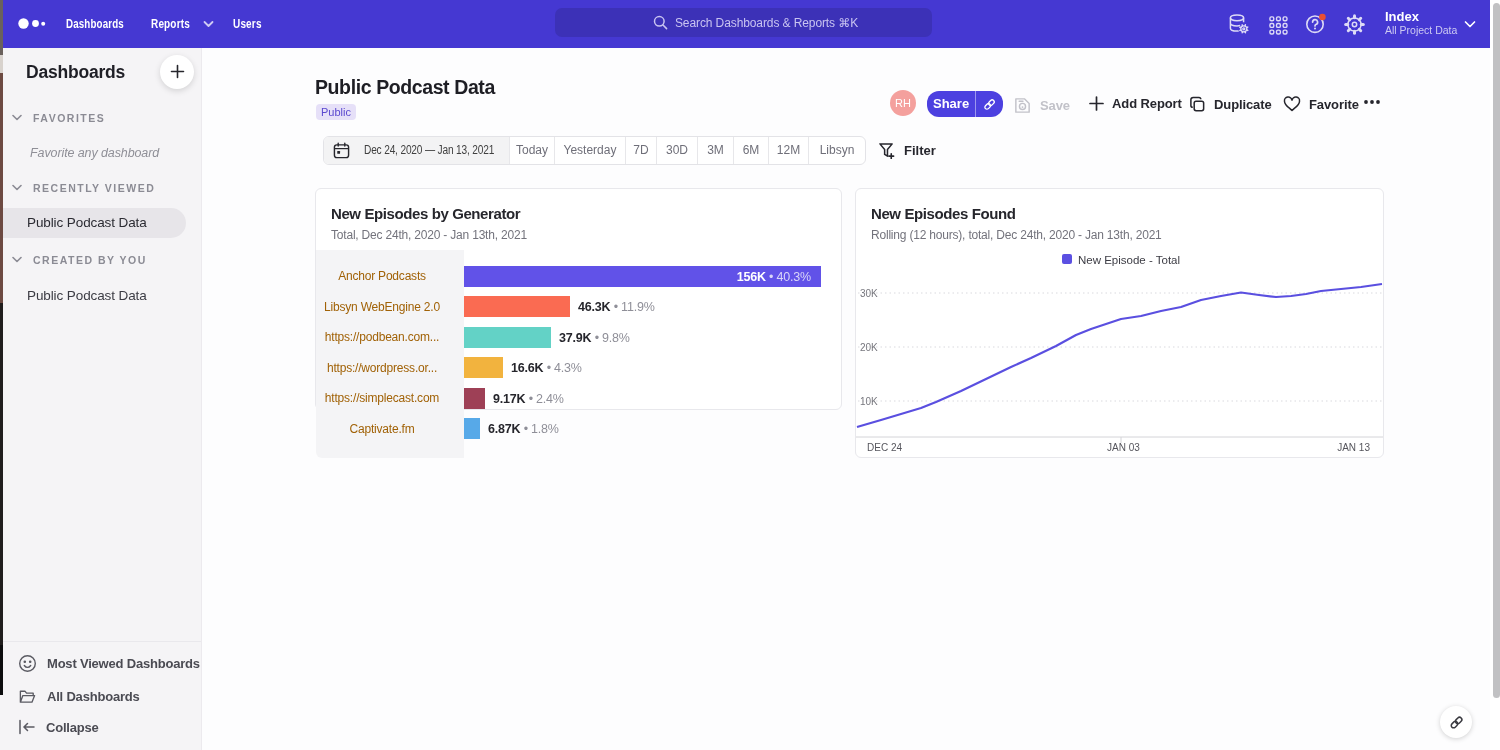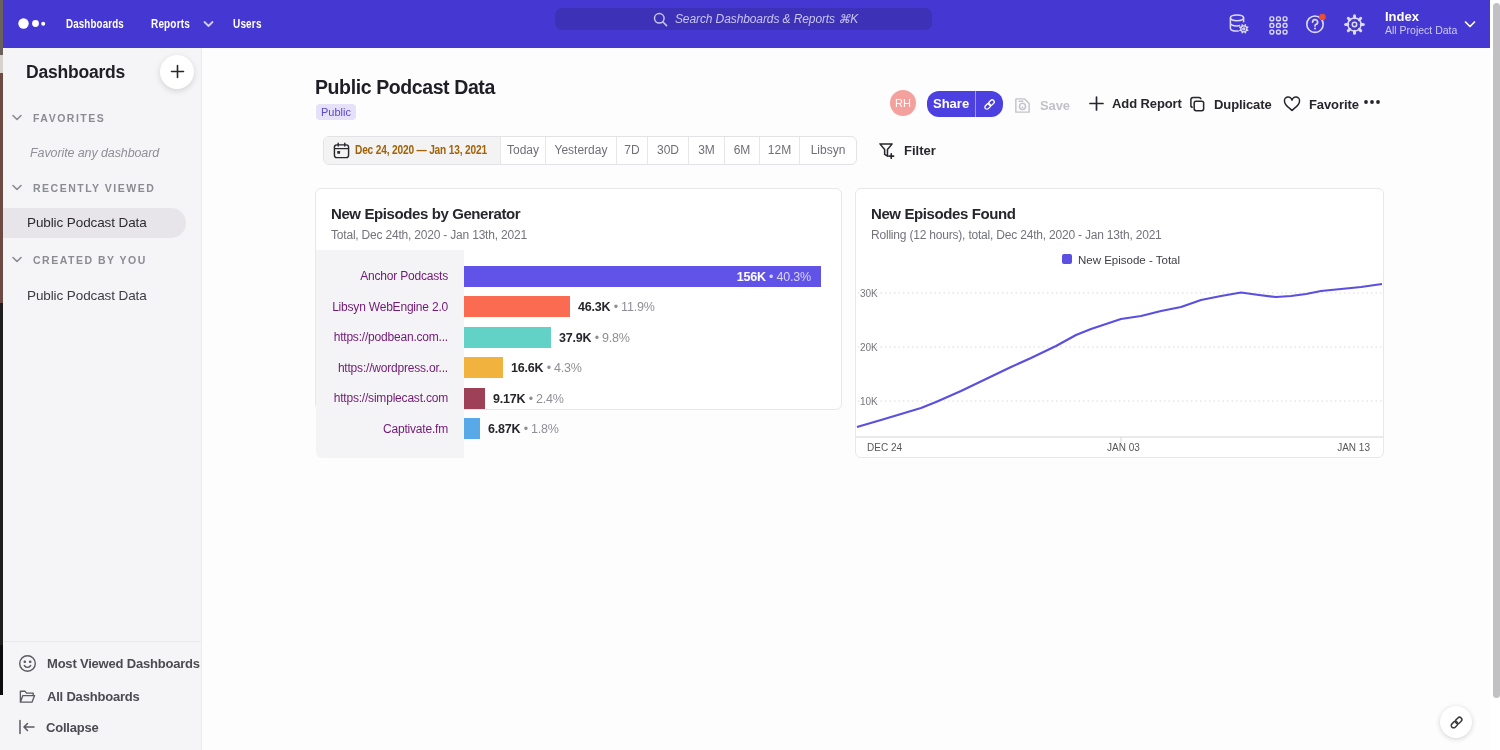--- a/index.html
+++ b/index.html
@@ -1,20 +1,20 @@
 <!DOCTYPE html>
 <html><head>
 <meta charset="utf-8">
 <style>
 * { margin:0; padding:0; box-sizing:border-box; }
 html,body { width:1500px; height:750px; overflow:hidden; font-family:"Liberation Sans", sans-serif; background:#fdfdfe; }
 .topnav { position:absolute; left:0; top:0; width:1500px; height:48px; background:#4538d2; z-index:20; }
 .logo { position:absolute; left:14px; top:16px; }
 .navlink { position:absolute; top:0; height:48px; line-height:48px; color:#fff; font-size:12.5px; font-weight:700; letter-spacing:.2px; }
-.search { position:absolute; left:555px; top:8px; width:377px; height:22px; background:#3c31b7; border-radius:7px; color:#c9c4f1; font-size:12px; letter-spacing:-.1px; display:flex; align-items:center; justify-content:center; gap:7px; padding-left:24px;font-style:italic; }
+.search { position:absolute; left:555px; top:8px; width:377px; height:29px; background:#3c31b7; border-radius:7px; color:#c9c4f1; font-size:12px; letter-spacing:-.1px; display:flex; align-items:center; justify-content:center; gap:7px; padding-left:24px; }
 .nav-ico { position:absolute; top:12px; }
 .acct { position:absolute; left:1385px; top:9px; color:#fff; }
 .acct .l1 { font-size:13px; font-weight:700; line-height:15px; }
 .acct .l2 { font-size:10.5px; color:#cdc9f2; line-height:13px; }
 
 .sidebar { position:absolute; left:0; top:48px; width:202px; height:702px; background:#f5f4f6; border-right:1px solid #eceaee; z-index:5; }
 .sb-title { position:absolute; left:26px; top:14px; font-size:17.5px; font-weight:700; color:#1f1f26; letter-spacing:-.2px; }
 .sb-plus { position:absolute; left:160px; top:7px; width:34px; height:34px; background:#fff; border-radius:50%; box-shadow:0 2px 6px rgba(0,0,0,.14); text-align:center; }
 .sb-plus svg { margin-top:9px; }
 .sb-head { position:absolute; left:33px; font-size:10.5px; font-weight:700; letter-spacing:1.5px; color:#8b8b94; }
@@ -30,30 +30,30 @@
 .avatar { position:absolute; left:890px; top:90px; width:26px; height:26px; border-radius:50%; background:#f4a09d; color:#fff; font-size:11px; font-weight:400; text-align:center; line-height:26px; }
 .sharebtn { position:absolute; left:927px; top:91px; height:26px; background:#4c40e0; border-radius:12px; display:flex; }
 .sharebtn .s1 { padding:0 6px; color:#fff; font-size:13px; font-weight:700; line-height:26px; border-right:1px solid rgba(255,255,255,.45); }
 .sharebtn .s2 { width:27px; display:flex; align-items:center; justify-content:center; }
 .actbtn { position:absolute; top:96px; display:flex; align-items:center; gap:8px; font-size:13px; font-weight:700; color:#26262d; letter-spacing:-.1px; }
 .actbtn.dis { color:#c2c2c9; }
 
 .datebar { position:absolute; left:323px; top:136px; height:29px; border:1px solid #e3e3e7; border-radius:6px; display:flex; background:#fff; }
 .datebar .seg { font-size:12px; color:#6f6f79; line-height:27px; border-right:1px solid #e7e7ea; text-align:center; }
 .datebar .seg:last-child { border-right:none; }
-.datebar .first { background:#f3f3f4; border-radius:5px 0 0 5px; color:#a16207; font-weight:700; display:flex; align-items:center; gap:5px; padding:0 9px; letter-spacing:-.2px; }
+.datebar .first { background:#f3f3f4; border-radius:5px 0 0 5px; color:#404040; font-weight:400; display:flex; align-items:center; gap:14px; padding:0 9px; letter-spacing:-.2px; }
 .filter { position:absolute; left:878px; top:142px; display:flex; align-items:center; gap:8px; font-size:13px; font-weight:700; color:#26262d; }
 
 .card { position:absolute; top:188px; background:#fff; border:1px solid #e8e8ec; border-radius:6px; }
 .card h3 { font-size:15px; font-weight:700; color:#26262c; margin:16px 0 0 15px; letter-spacing:-.4px; }
 .card .sub { font-size:12px; color:#73737c; margin:6px 0 0 15px; letter-spacing:-.2px; }
 #card1 { left:315px; width:527px; height:222px; }
 #card2 { left:855px; width:529px; height:270px; }
 .gutter { position:absolute; left:0; top:61px; width:148px; height:208px; background:#f4f4f6; border-radius:0 0 0 6px; }
-.rowlab { position:absolute; left:0; width:132px; text-align:right; font-size:12px; color:#701a75; letter-spacing:-.2px; }
+.rowlab { position:absolute; left:0; width:132px; text-align:center; font-size:12px; color:#a16207; letter-spacing:-.2px; }
 .bar { position:absolute; left:148px; height:21px; }
 .vlab { position:absolute; font-size:12.5px; color:#26262c; font-weight:700; white-space:nowrap; letter-spacing:-.2px; }
 .vlab .pct { color:#8f8f98; font-weight:400; }
 .xlab { position:absolute; font-size:10px; color:#55555c; white-space:nowrap; }
 
 .scrollthumb { position:absolute; right:0px; top:3px; width:7px; height:695px; background:#c1c1c3; border-radius:4px; z-index:30; }
 .fab { position:absolute; left:1440px; top:706px; width:32px; height:32px; background:#fff; border-radius:50%; box-shadow:0 1px 5px rgba(0,0,0,.18); display:flex; align-items:center; justify-content:center; z-index:25; }
 .strip { position:absolute; left:0; top:0; width:3px; z-index:40; }
 </style>
 </head>

